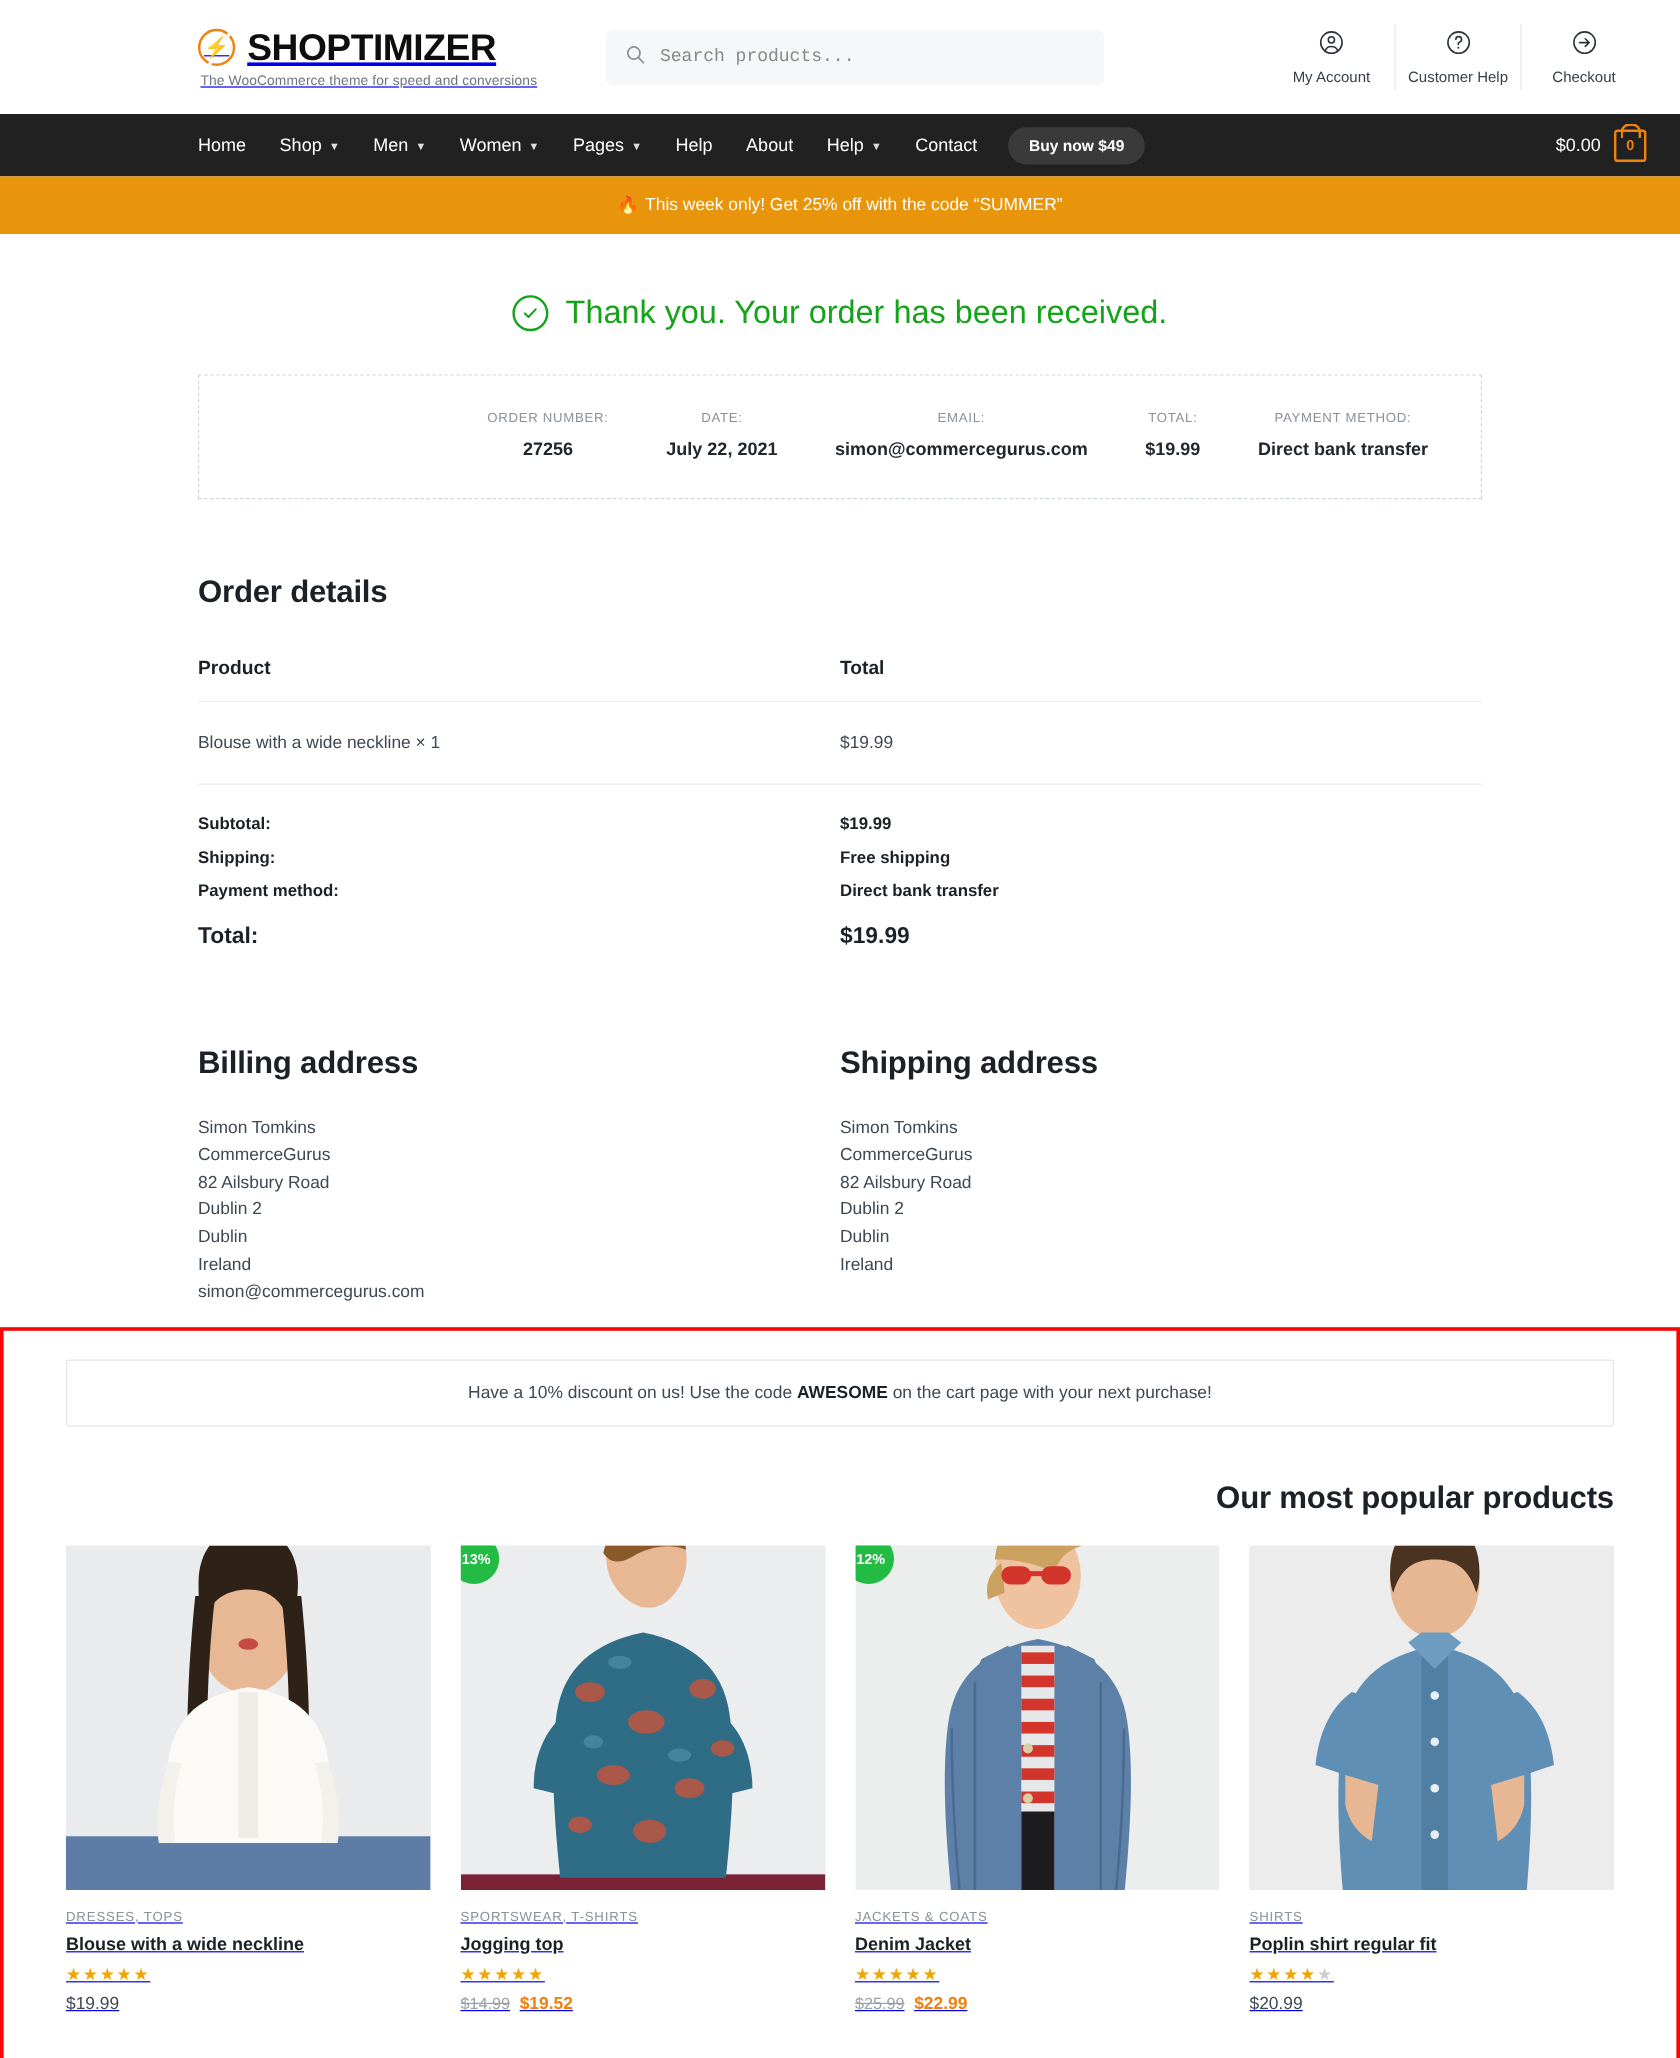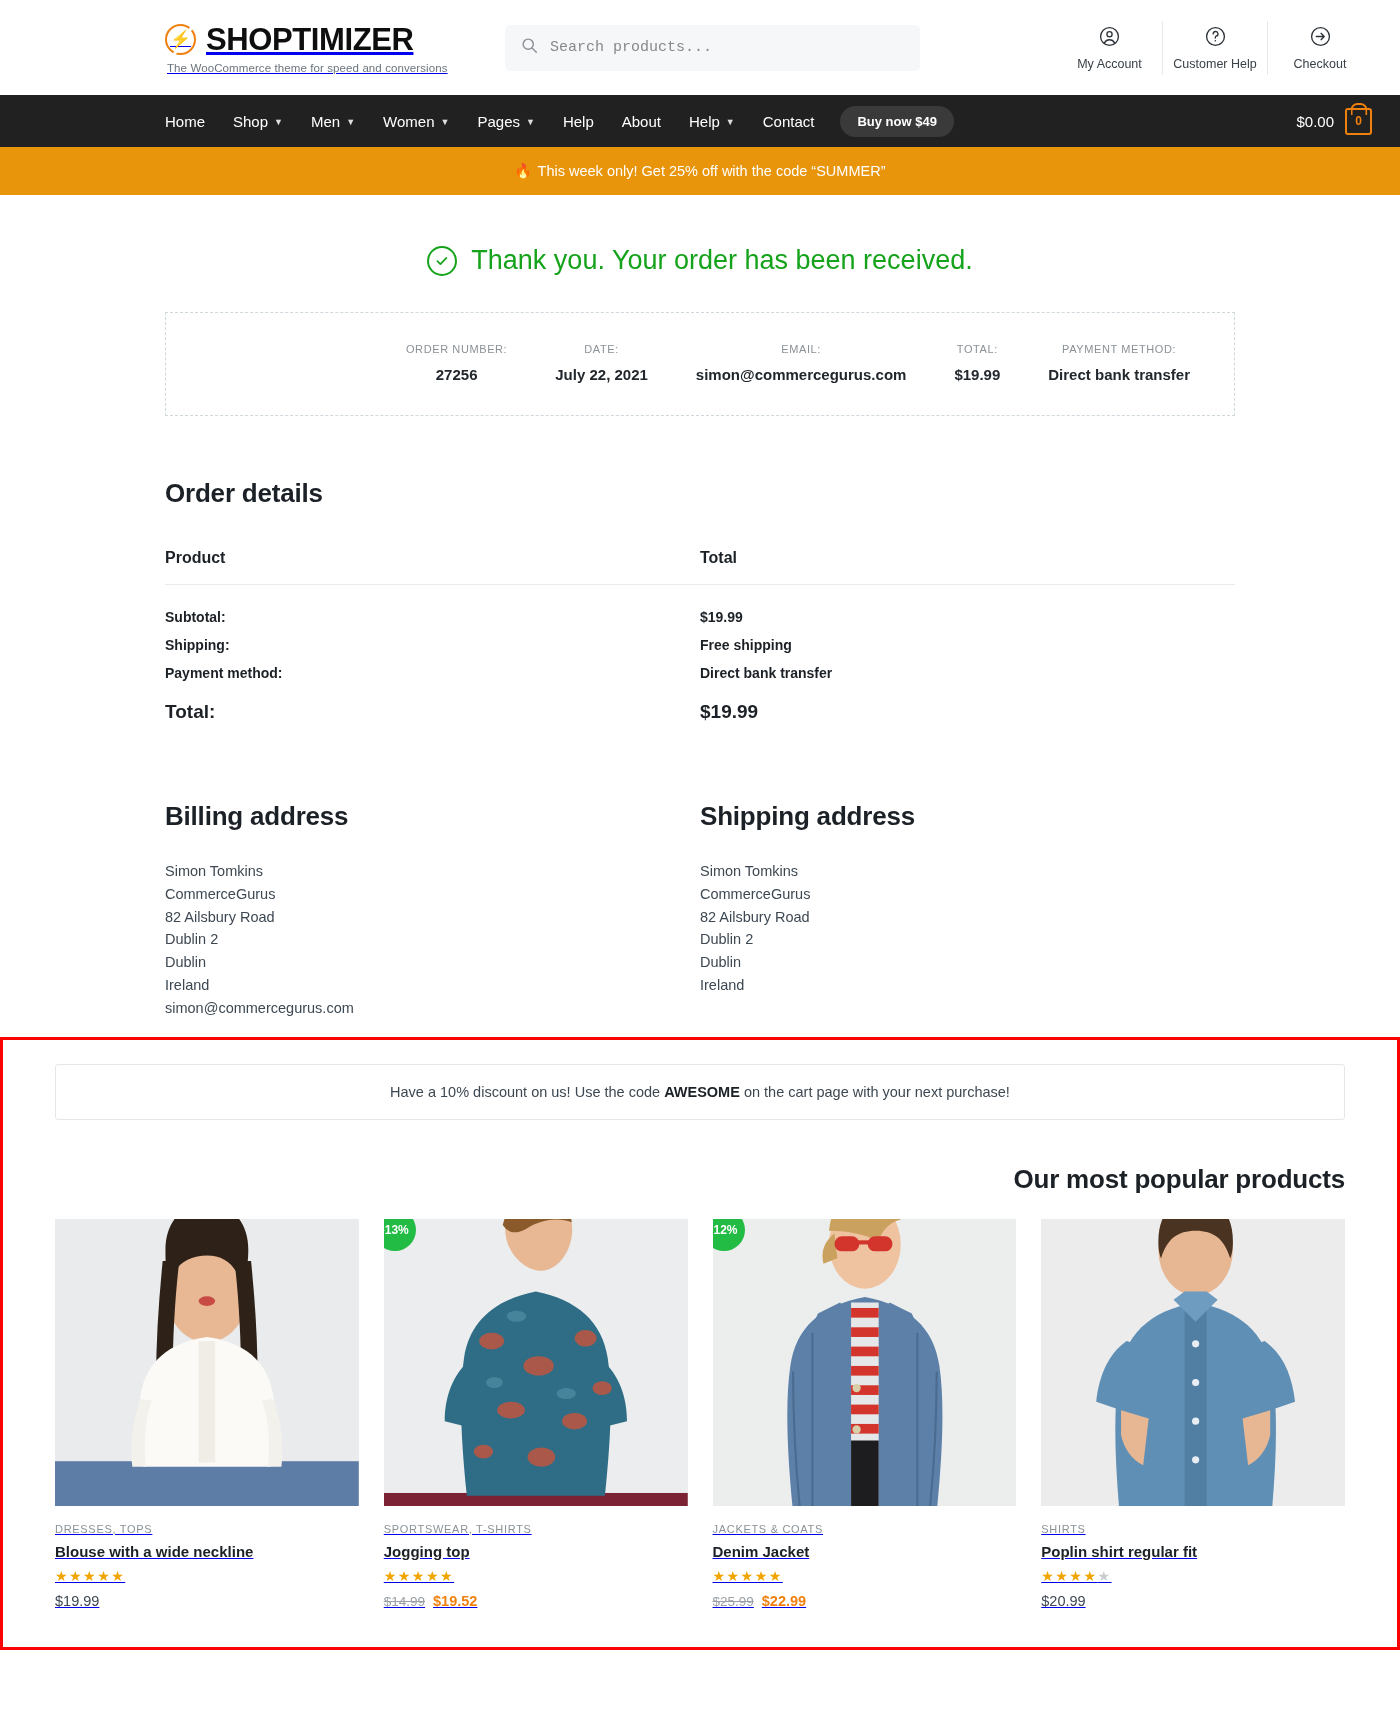--- a/index.html
+++ b/index.html
@@ -368,20 +368,24 @@
     <h2 class="section-title">Order details</h2>
 
     <table class="order-table">
       <thead>
         <tr>
           <th>Product</th>
           <th>Total</th>
         </tr>
       </thead>
       <tbody>
+        <tr>
+          <td class="prod">Blouse with a wide neckline × 1</td>
+          <td class="prod">$19.99</td>
+        </tr>
         <tr class="totals-row first">
           <td>Subtotal:</td>
           <td class="val">$19.99</td>
         </tr>
         <tr class="totals-row">
           <td>Shipping:</td>
           <td class="val">Free shipping</td>
         </tr>
         <tr class="totals-row">
           <td>Payment method:</td>

